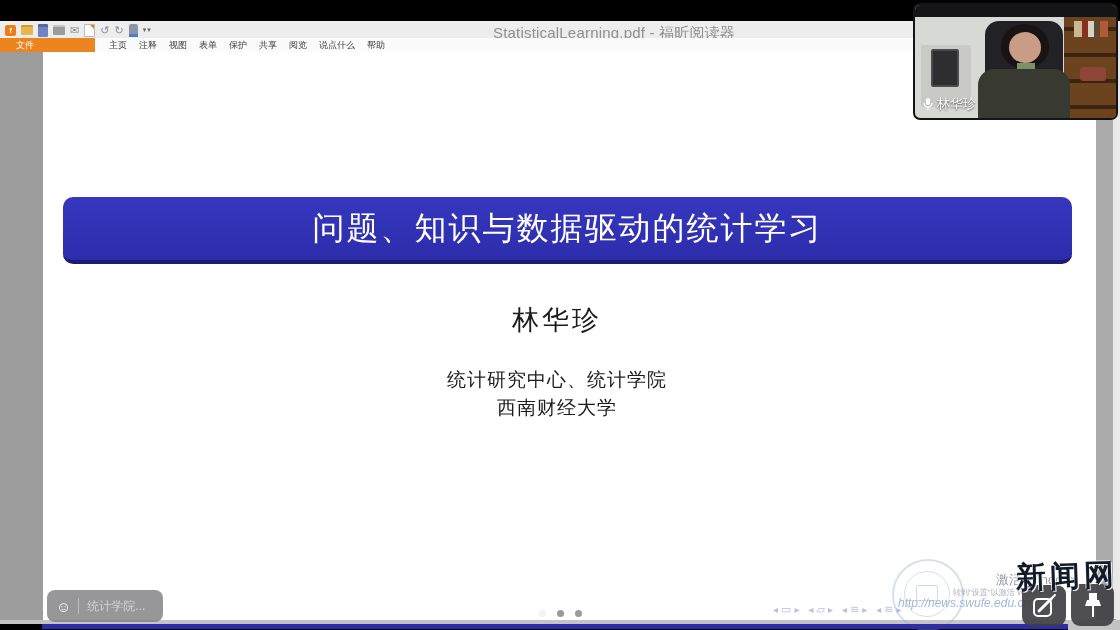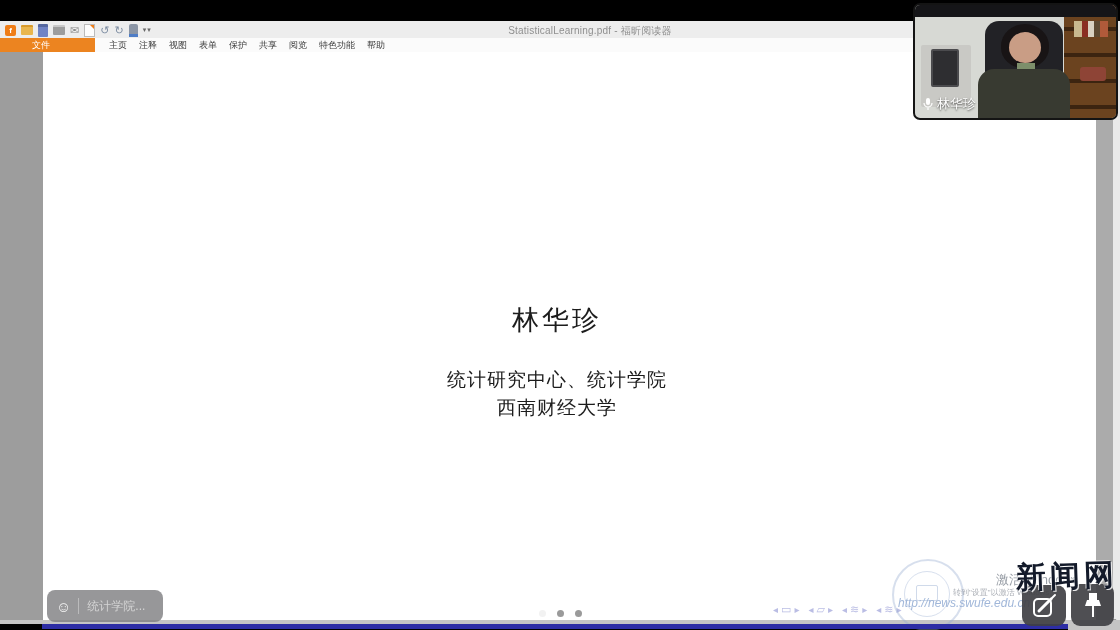--- a/index.html
+++ b/index.html
@@ -1,39 +1,39 @@
 <!DOCTYPE html>
 <html><head>
 <meta charset="utf-8">
 <style>
   html,body{margin:0;padding:0;background:#000;}
   .stage{position:relative;width:1120px;height:630px;background:#000;overflow:hidden;
          font-family:"Liberation Sans",sans-serif;}
 
   
   .titlebar{position:absolute;left:0;top:21px;width:1120px;height:17px;background:#ededed;}
-  .doc-title{position:absolute;left:400px;top:24px;width:380px;text-align:center;
-             font-size:10px;color:#8f8f8f;letter-spacing:.2px;}
+  .doc-title{position:absolute;left:424px;top:24px;width:380px;text-align:center;
+             font-size:15px;color:#8f8f8f;letter-spacing:.2px;}
   .qat{position:absolute;left:5px;top:23px;height:14px;display:flex;align-items:center;gap:5px;}
   .qicon{display:inline-block;font-size:11px;line-height:11px;color:#7a8aa0;}
   .i-logo{width:11px;height:11px;background:#ef7d17;border-radius:2px;color:#fff;font-size:8px;
           font-weight:bold;text-align:center;line-height:11px;}
   .i-open{width:12px;height:8px;background:#e9b64e;border-radius:1px;border-top:2px solid #d79a2b;}
   .i-save{width:10px;height:10px;background:#7083c4;border-radius:1px;border-top:3px solid #55679f;}
   .i-print{width:12px;height:8px;background:#9c9c9c;border-radius:1px;border-top:2px solid #c7c7c7;}
   .i-page{width:9px;height:11px;background:#fdfdfd;border:1px solid #bbb;position:relative;}
   .i-page:after{content:"";position:absolute;right:0;top:0;border-left:4px solid transparent;
                 border-top:4px solid #ef7d17;}
   .i-sign{width:9px;height:10px;background:#8b95a5;border-radius:2px 2px 0 0;border-bottom:3px solid #4f7dc6;}
   .carets{font-size:7px;color:#666;letter-spacing:1px;}
 
   .tabrow{position:absolute;left:0;top:38px;width:1120px;height:14px;background:#fbfbfb;
           display:flex;align-items:center;}
   .file-tab{height:14px;width:95px;background:#ec8420;color:#fff;font-size:9px;
-            display:flex;align-items:center;padding-left:32px;box-sizing:border-box;margin-right:8px;}
+            display:flex;align-items:center;padding-left:16px;box-sizing:border-box;margin-right:8px;}
   .rtab{font-size:9px;color:#3c3c3c;margin:12px 6px;white-space:nowrap;}
 
   .side-strip{position:absolute;left:0;top:52px;width:43px;height:568px;background:#9d9d9d;}
   .remnant{position:absolute;left:43px;top:52px;width:88px;height:6px;background:#adadad;}
   .doc{position:absolute;left:43px;top:52px;width:1053px;height:568px;background:#fff;}
   .scroll-track{position:absolute;left:1096px;top:52px;width:17px;height:568px;background:#ababab;}
   .scroll-edge{position:absolute;left:1113px;top:21px;width:7px;height:599px;background:#e9e9e9;}
   .scroll-down{position:absolute;left:1108px;top:615px;width:12px;height:12px;font-size:9px;
                color:#555;text-align:center;line-height:12px;}
 
@@ -136,31 +136,34 @@
 
   <div class="tabrow">
     <div class="file-tab">文件</div>
     <span class="rtab">主页</span>
     <span class="rtab">注释</span>
     <span class="rtab">视图</span>
     <span class="rtab">表单</span>
     <span class="rtab">保护</span>
     <span class="rtab">共享</span>
     <span class="rtab">阅览</span>
-    <span class="rtab">特色功能</span>
+    <span class="rtab">说点什么</span>
     <span class="rtab">帮助</span>
   </div>
 
   <div class="side-strip"></div>
   <div class="remnant"></div>
   <div class="doc"></div>
   <div class="scroll-track"></div>
   <div class="scroll-edge"></div>
   <div class="scroll-down">▾</div>
 
+  <div class="banner">
+    <span class="banner-text">问题、知识与数据驱动的统计学习</span>
+  </div>
   <div class="slide-center author">林华珍</div>
   <div class="slide-center affil1">统计研究中心、统计学院</div>
   <div class="slide-center affil2">西南财经大学</div>
 
   <div class="seal">
     <div class="seal-inner"></div>
     <div class="seal-core"></div>
   </div>
   <div class="activate1">激活 Windows</div>
   <div class="activate2">转到"设置"以激活 Windows。</div>

